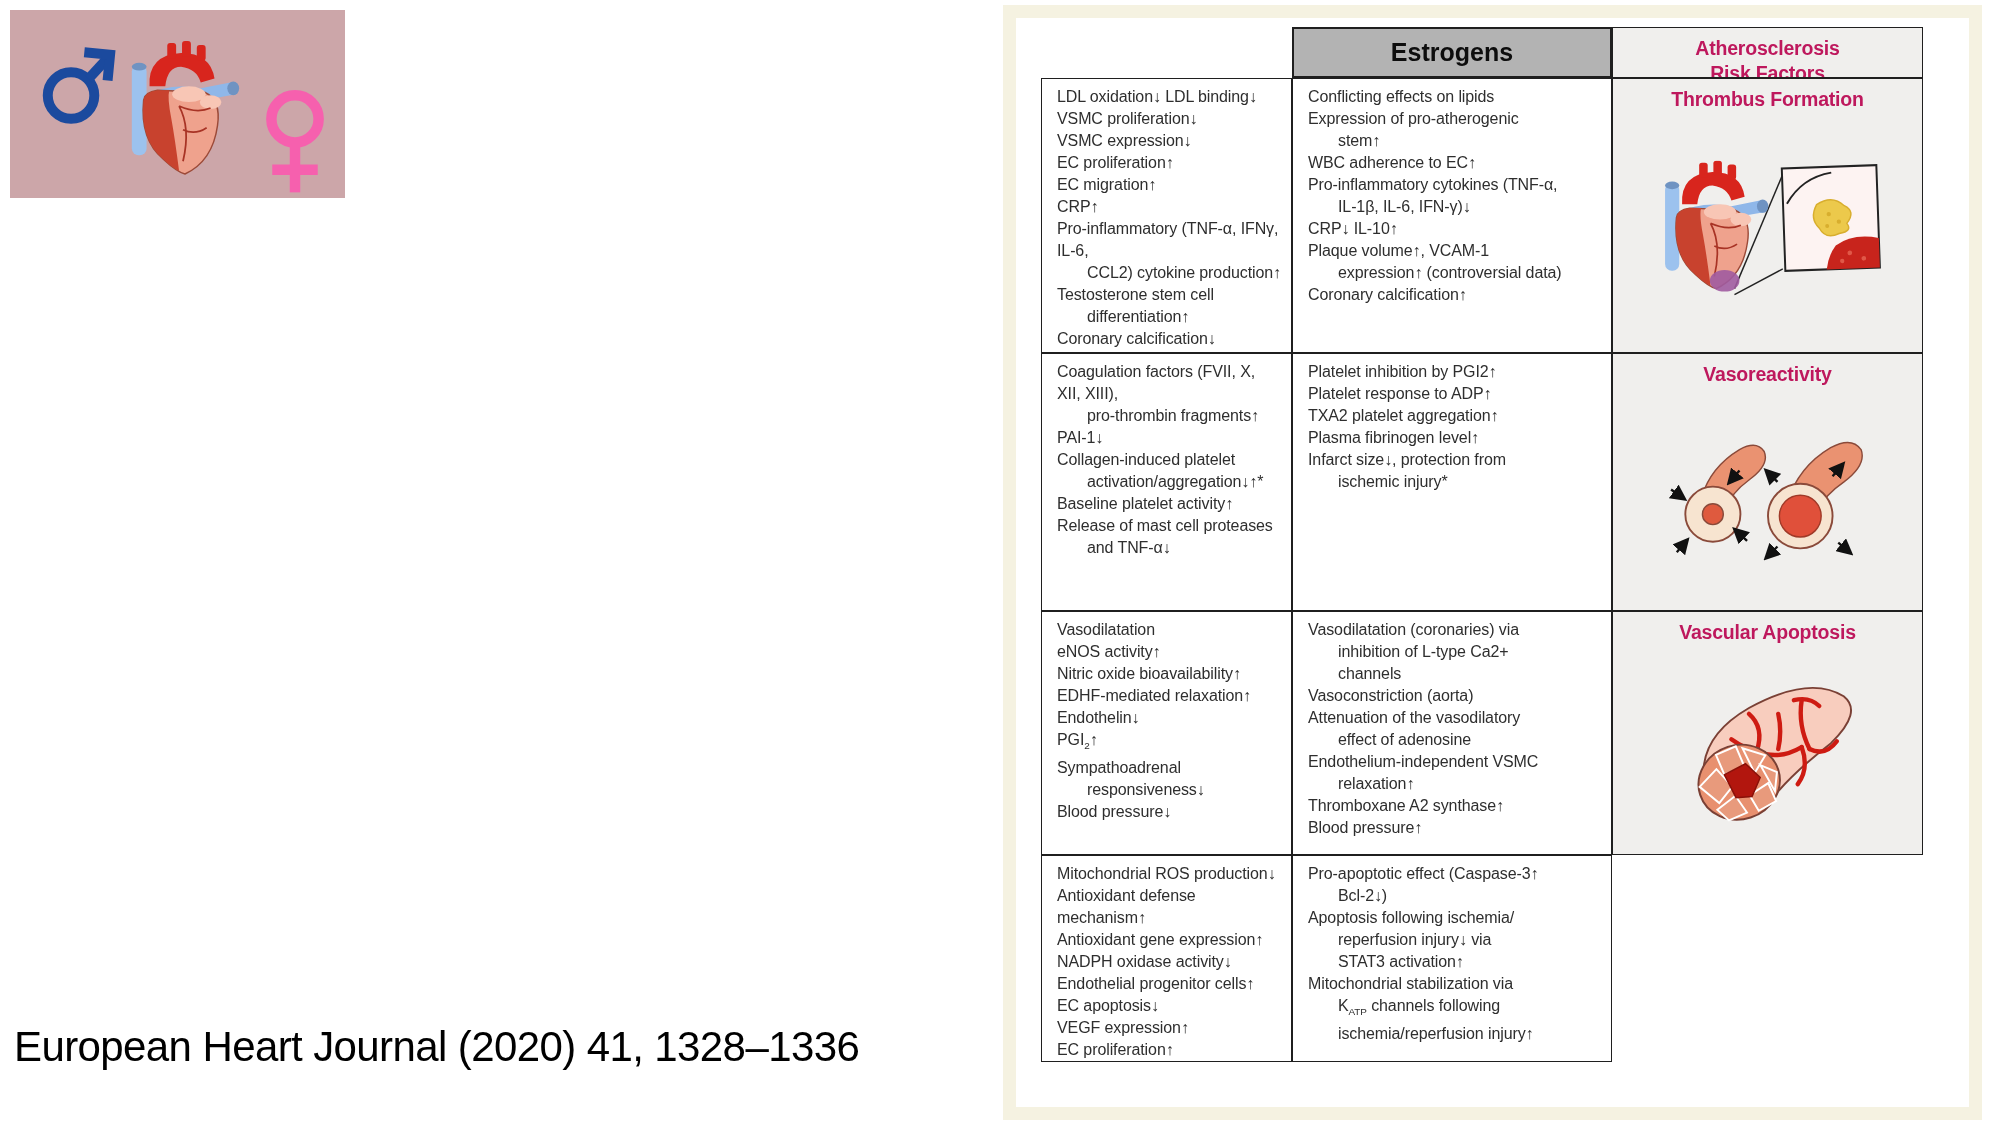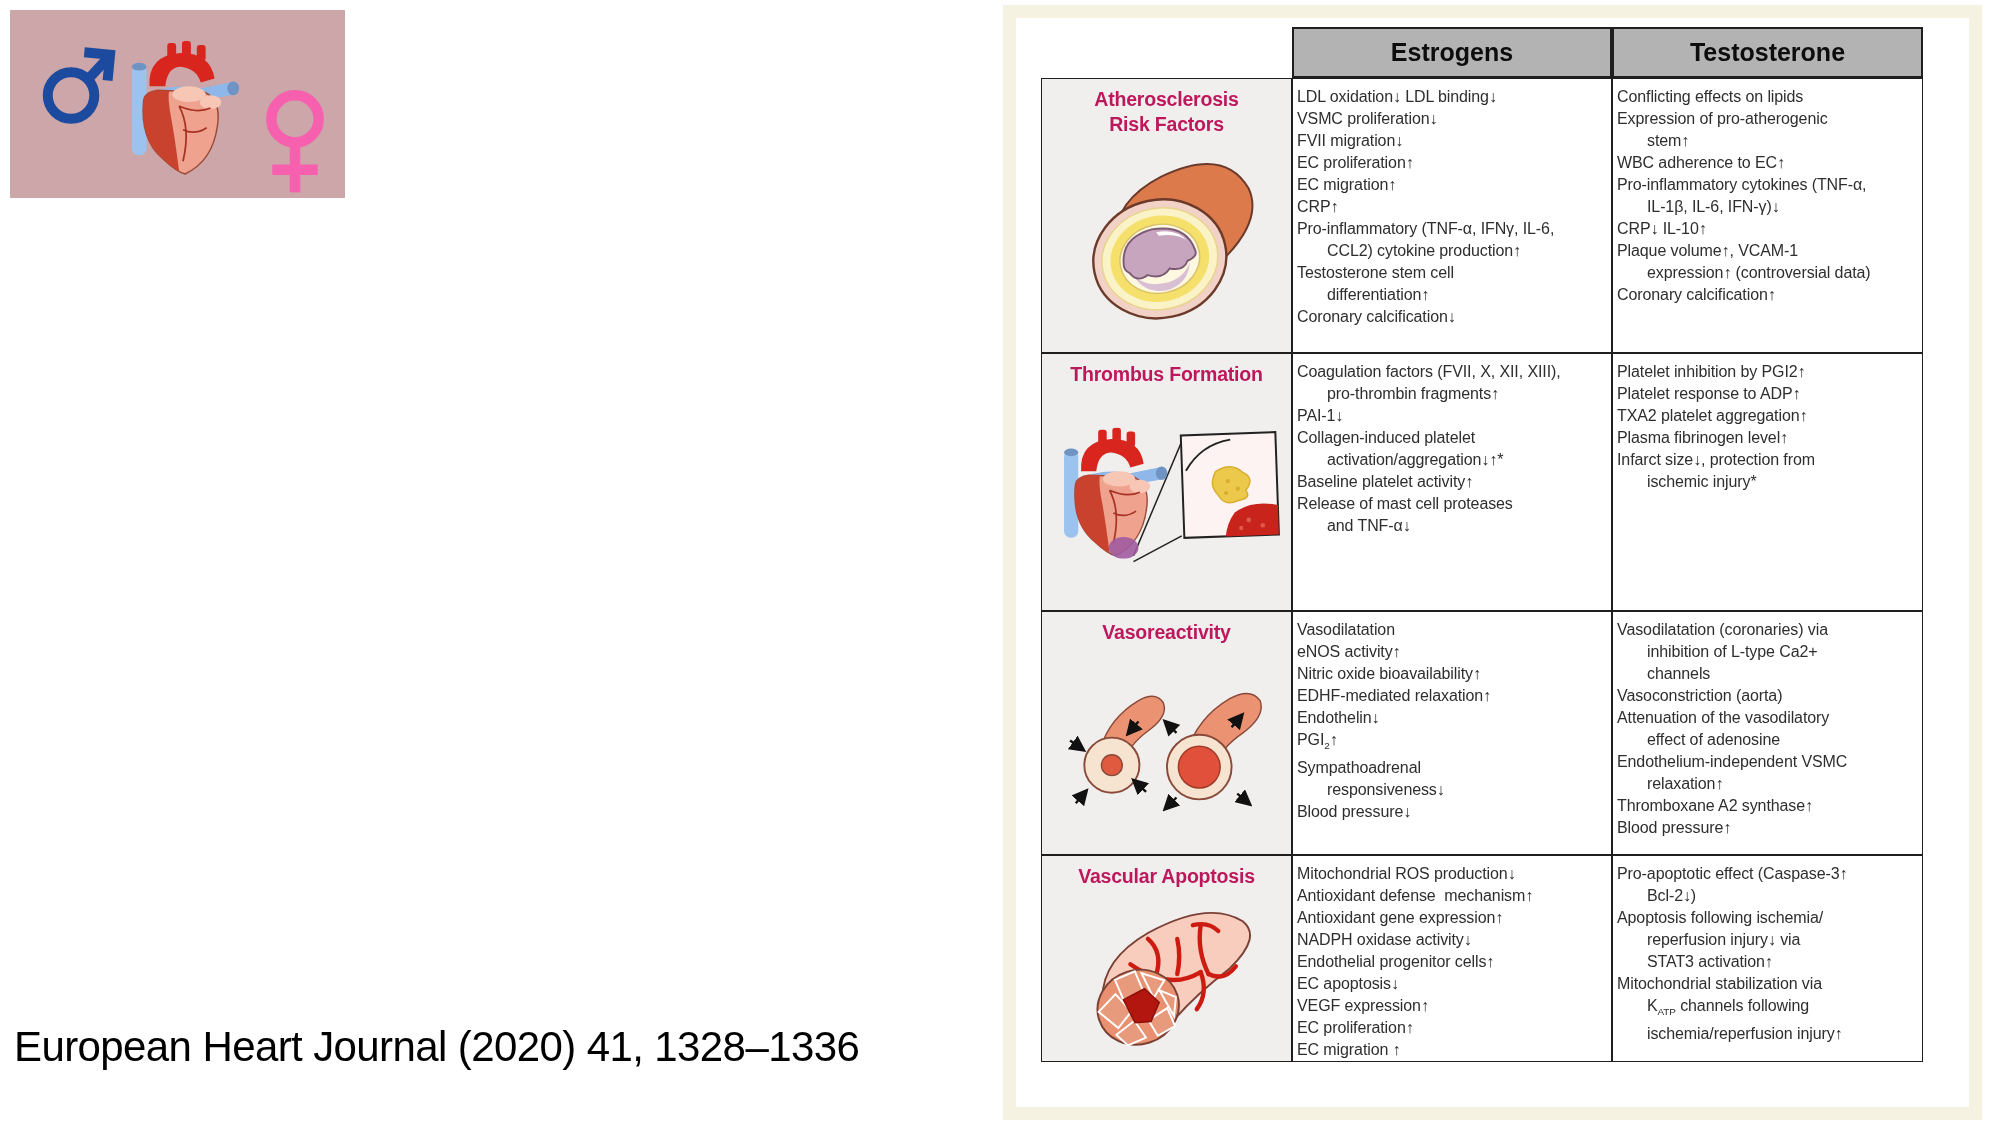--- a/index.html
+++ b/index.html
@@ -34,21 +34,21 @@
   .label-cell{
     background:var(--label-bg,#f0efed);
     display:flex;flex-direction:column;align-items:center;padding-top:8px;
   }
   .row-label{
     font-weight:bold;font-size:19.5px;line-height:25px;text-align:center;
     white-space:pre-line;color:#be185d;letter-spacing:-0.2px;
   }
   .row-art{flex:1;display:flex;align-items:center;justify-content:center;width:100%}
   .body-cell{
-    background:#fff;padding:7px 8px 4px 4px;
+    background:#fff;padding:7px 8px 4px 15px;
     font-size:16px;line-height:22px;color:#2e2e2e;letter-spacing:-0.1px;
   }
   .cell-line{white-space:pre-wrap}
   .cell-line.indent{padding-left:30px}
   sub{font-size:.62em}
 </style>
 </head>
 <body>
 
 <svg width="0" height="0" style="position:absolute" aria-hidden="true">
@@ -96,21 +96,20 @@
 
 <div class="citation">
   <div>European Heart Journal (2020) 41, 1328–1336</div>
 </div>
 
 <div class="panel">
   <div class="panel-inner">
     <div class="tgrid">
       <div class="hcell spacer"></div>
       <div class="hcell">Estrogens</div>
-      <div class="hcell">Testosterone</div>
 
   <div class="trow">
     <div class="cell label-cell">
       <div class="row-label">Atherosclerosis
 Risk Factors</div>
       <div class="row-art">
               <svg width="200" height="186" viewBox="0 0 205 195">
     <path d="M52,118 Q34,58 96,26 Q162,-6 188,38 Q204,72 158,116 Q120,150 96,160 Q62,166 52,118 Z" fill="#dd7a4c" stroke="#6b3a2a" stroke-width="2"></path>
     <g transform="translate(95,112) rotate(-12)">
       <ellipse rx="70" ry="62" fill="#f2d2c6" stroke="#6b3a2a" stroke-width="2.5"></ellipse>
@@ -120,21 +119,21 @@
       <path d="M-30,12 Q-20,26 0,26 Q20,26 30,10 Q24,32 0,34 Q-24,32 -30,12 Z" fill="#d9bfd3"></path>
       <path d="M-38,-4 Q-34,-30 -2,-32 Q34,-30 38,-2 Q40,6 28,8 Q22,18 8,12 Q-2,22 -16,14 Q-28,20 -34,8 Q-40,4 -38,-4 Z" fill="#c7a5bf" stroke="#7d5a74" stroke-width="2"></path>
       <path d="M2,-28 Q24,-28 33,-11 Q26,-22 4,-24 Z" fill="#ffffff"></path>
     </g>
   </svg>
             </div>
     </div>
     <div class="cell body-cell">
             <div class="cell-line">LDL oxidation↓ LDL binding↓</div>
             <div class="cell-line">VSMC proliferation↓</div>
-            <div class="cell-line">FVII migration↓</div>
+            <div class="cell-line">VSMC expression↓</div>
             <div class="cell-line">EC proliferation↑</div>
             <div class="cell-line">EC migration↑</div>
             <div class="cell-line">CRP↑</div>
             <div class="cell-line">Pro-inflammatory (TNF-α, IFNγ, IL-6,</div>
             <div class="cell-line indent">CCL2) cytokine production↑</div>
             <div class="cell-line">Testosterone stem cell</div>
             <div class="cell-line indent">differentiation↑</div>
             <div class="cell-line">Coronary calcification↓</div>
           </div>
     <div class="cell body-cell">

